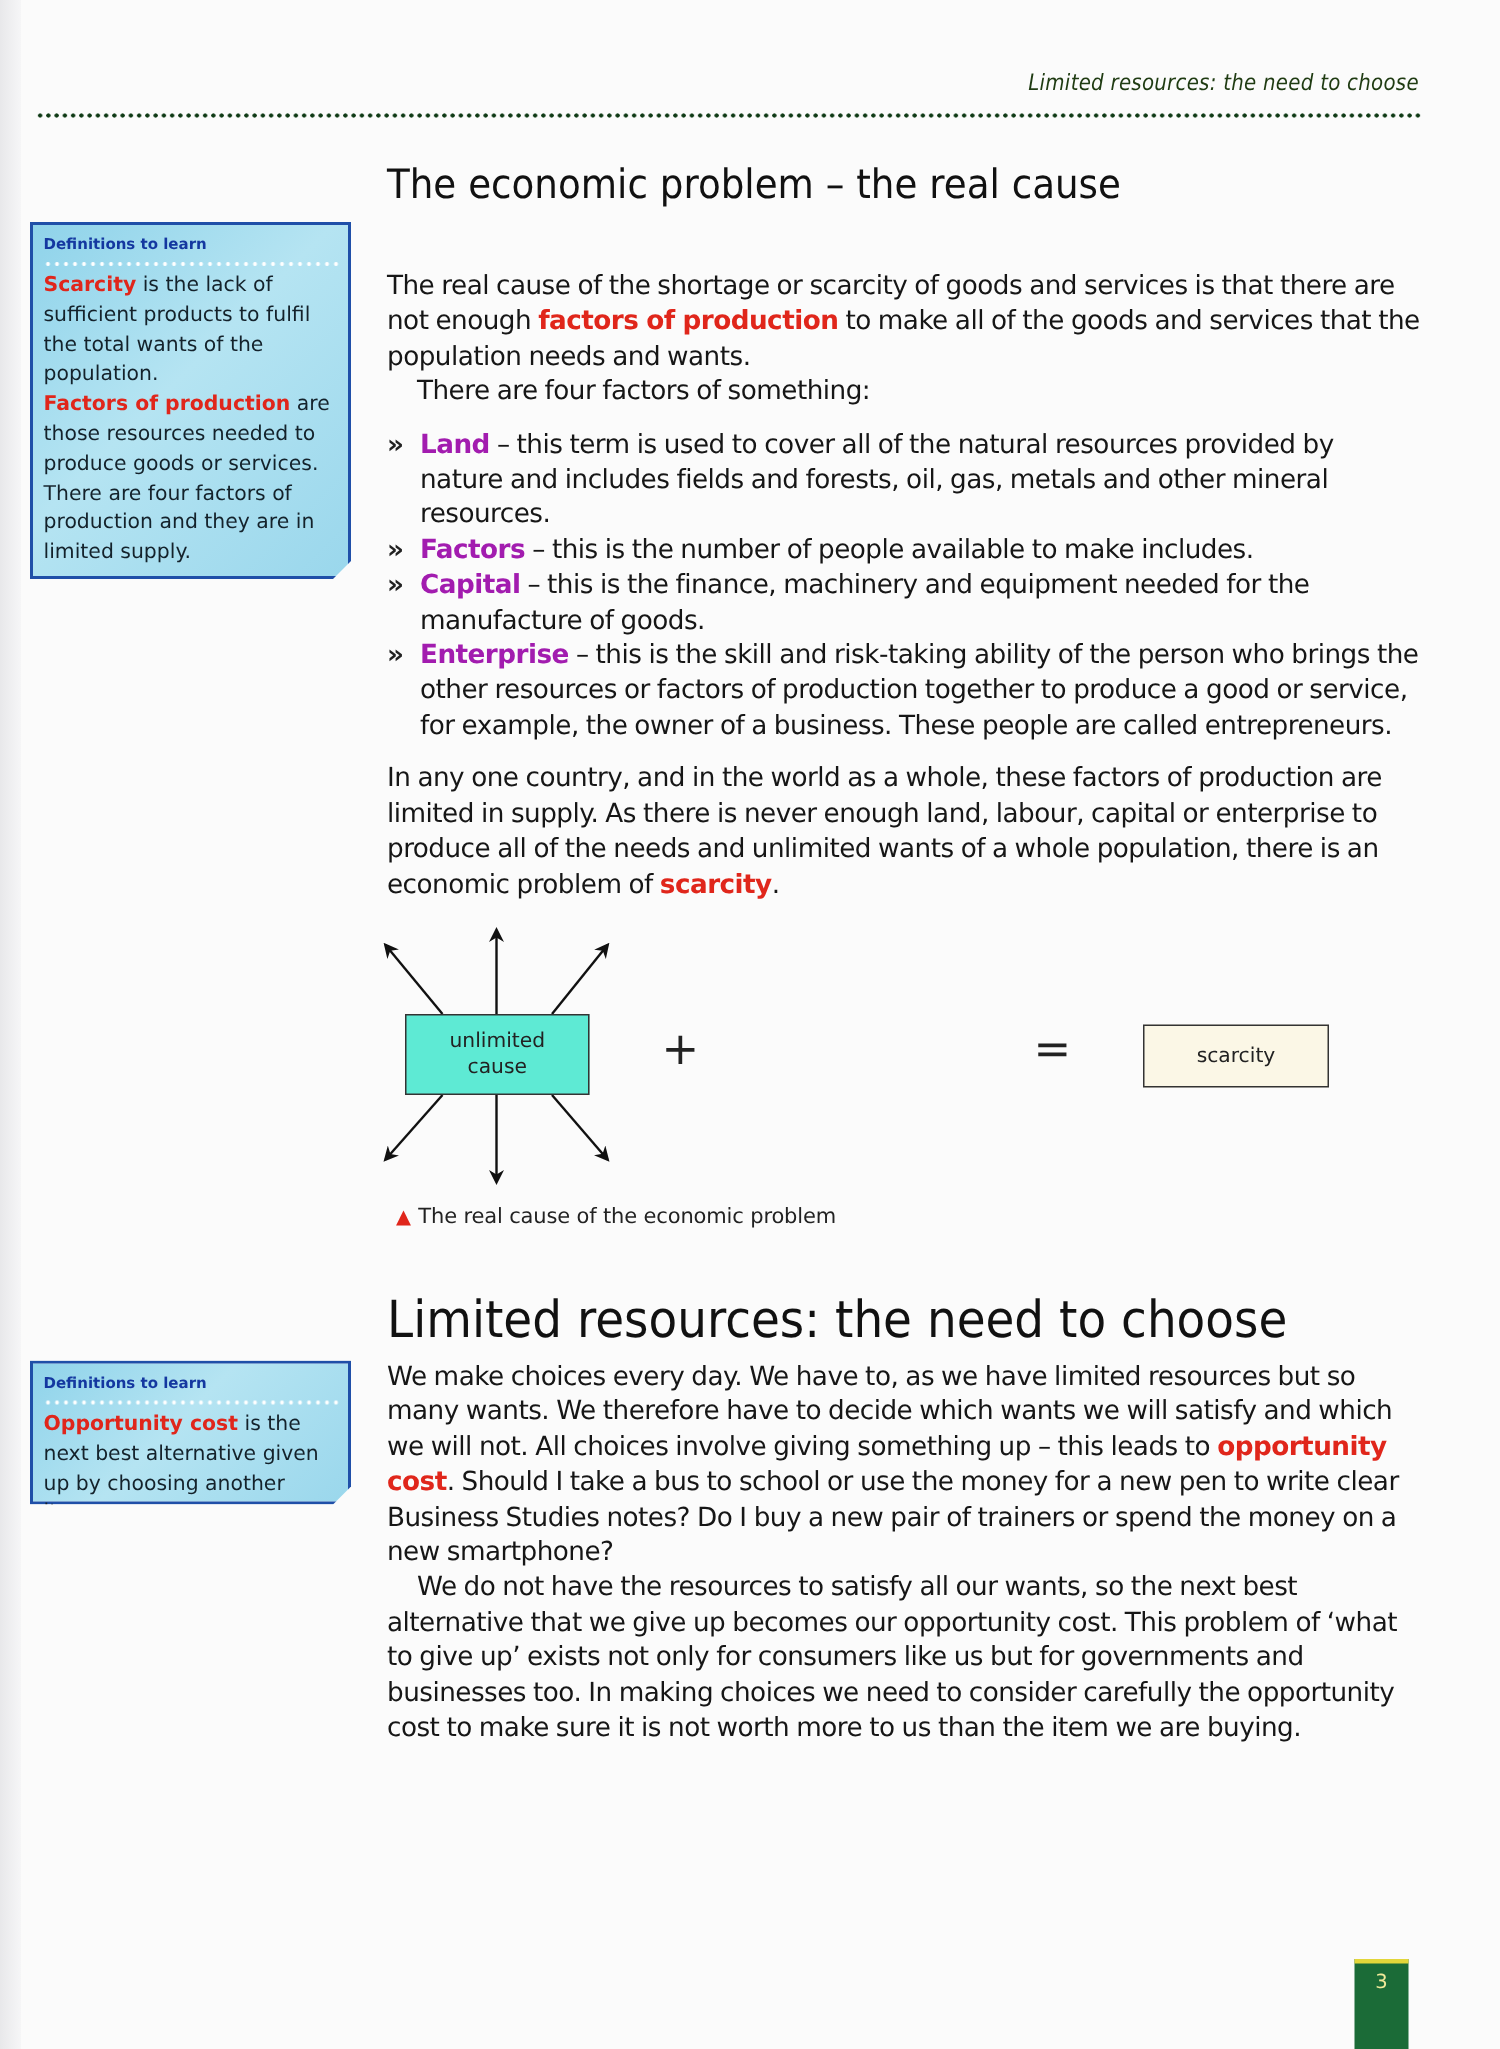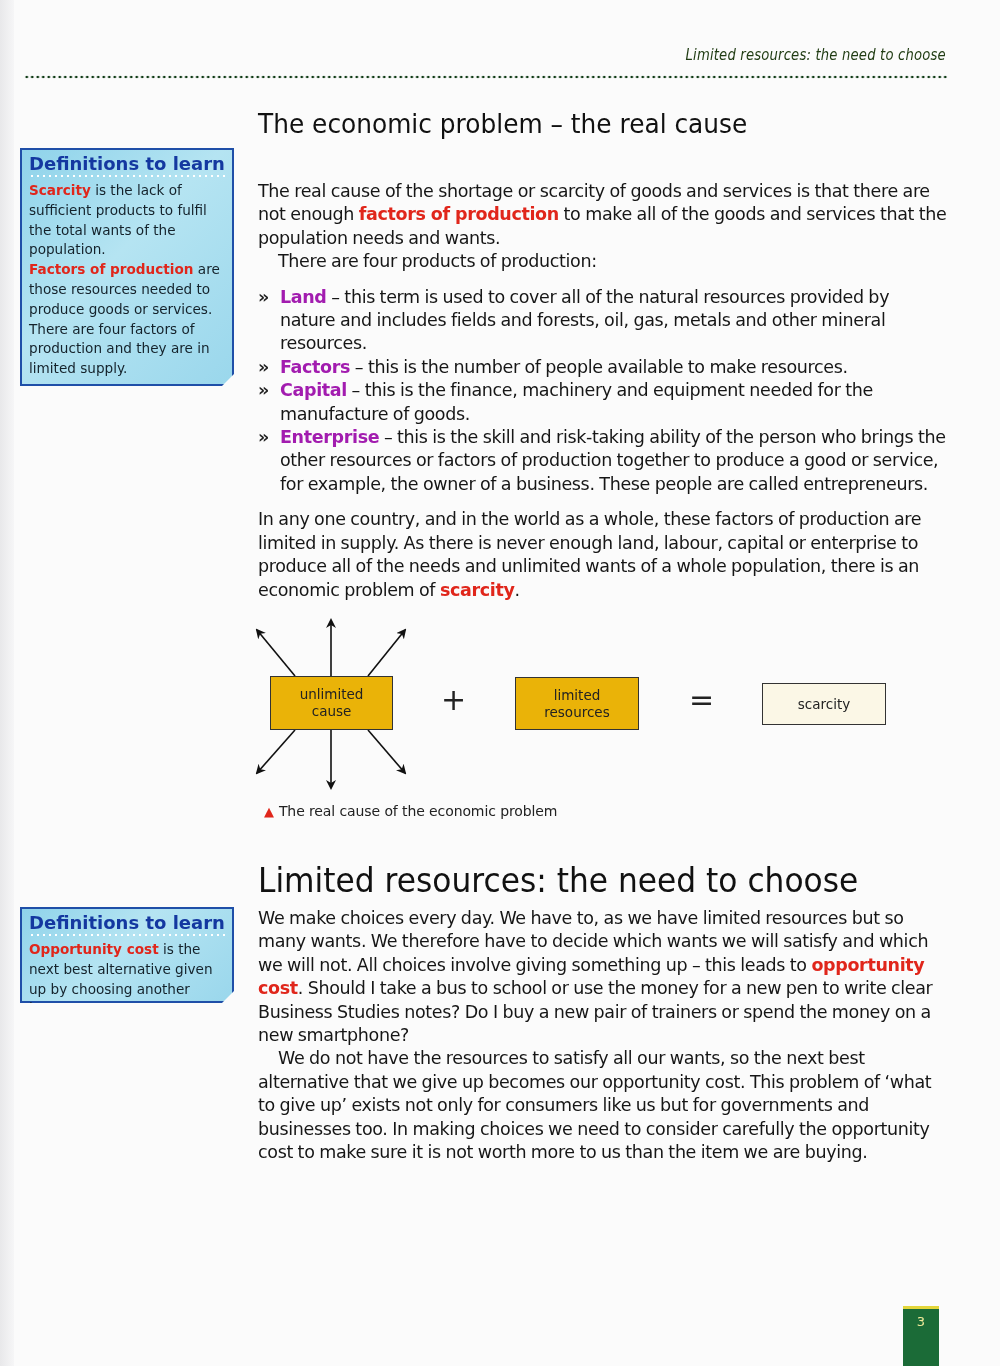--- a/index.html
+++ b/index.html
@@ -28,21 +28,21 @@
     position:absolute; left:20px; width:214px;
     background:linear-gradient(135deg,#8fd3ea 0%,#b5e4f2 45%,#9ad7ec 100%);
     border:2px solid #1f4fa8;
     box-shadow:2px 3px 3px rgba(80,80,80,0.35);
     padding:4px 6px 6px 7px; box-sizing:border-box;
     font-family:"DejaVu Sans","Liberation Sans",sans-serif;
     font-size:13.6px; line-height:19.8px; color:#14222b;
     clip-path:polygon(0 0,100% 0,100% calc(100% - 12px),calc(100% - 12px) 100%,0 100%);
   }
   .defbox .def-title {
-    font-weight:bold; color:#1438a0; font-size:18px; line-height:20px;
+    font-weight:bold; color:#1438a0; font-size:10px; line-height:20px;
     padding-bottom:4px; margin-bottom:3px;
     background-image:radial-gradient(circle,#ffffff 1.1px,transparent 1.5px);
     background-size:6px 4px; background-repeat:repeat-x; background-position:0 100%;
   }
   .term { color:#e0261b; font-weight:bold; }
   .h2 {
     position:absolute; left:258px;
     font-family:"DejaVu Sans","Liberation Sans",sans-serif;
     font-weight:normal; color:#111;
     transform:scaleX(0.92); transform-origin:left center; white-space:nowrap;
@@ -55,21 +55,21 @@
   }
   .body-text p { margin:0; }
   .indent { text-indent:20px; }
   .kw { color:#e0261b; font-weight:bold; }
   ul.factors { list-style:none; margin:0; padding:0; }
   ul.factors li { position:relative; padding-left:22px; }
   ul.factors li .chev { position:absolute; left:0; top:0; font-weight:bold; color:#222; }
   ul.factors li b { color:#a21caf; }
   .diagram { position:absolute; left:245px; top:610px; width:660px; height:200px; }
   .dbox {
-    position:absolute; background:#eab308; border:1.6px solid #333;
+    position:absolute; background:#5eead4; border:1.6px solid #333;
     display:flex; align-items:center; justify-content:center; text-align:center;
     font-family:"DejaVu Sans","Liberation Sans",sans-serif;
     font-size:13.5px; line-height:17px; color:#222; box-sizing:border-box;
   }
   .dbox.plain { background:#fbf7e6; }
   .dsym { position:absolute; font-size:30px; color:#222; font-family:"DejaVu Sans",sans-serif; }
   .caption {
     position:absolute; left:264px; top:803px;
     font-family:"DejaVu Sans","Liberation Sans",sans-serif;
     font-size:14px; color:#222; letter-spacing:-0.1px;
@@ -108,27 +108,27 @@
     <span class="term">Opportunity cost</span><span> is the next best alternative given up by choosing another item.</span>
   </div>
 </div>
 
 <div class="h2" style="top:108px; font-size:27px;">The economic problem – the real cause</div>
 
 <div class="body-text" style="top:147px;margin-top:33px;">
   <p>
     <span>The real cause of the shortage or scarcity of goods and services is that there are not enough </span><span class="kw">factors of production</span><span> to make all of the goods and services that the population needs and wants.</span>
   </p>
-  <p class="indent">There are four products of production:</p>
+  <p class="indent">There are four factors of something:</p>
   <ul class="factors" style="margin-top:12px;">
     <li>
       <span class="chev">»</span><b>Land</b><span> – this term is used to cover all of the natural resources provided by nature and includes fields and forests, oil, gas, metals and other mineral resources.</span>
     </li>
     <li>
-      <span class="chev">»</span><b>Factors</b><span> – this is the number of people available to make resources.</span>
+      <span class="chev">»</span><b>Factors</b><span> – this is the number of people available to make includes.</span>
     </li>
     <li>
       <span class="chev">»</span><b>Capital</b><span> – this is the finance, machinery and equipment needed for the manufacture of goods.</span>
     </li>
     <li>
       <span class="chev">»</span><b>Enterprise</b><span> – this is the skill and risk-taking ability of the person who brings the other resources or factors of production together to produce a good or service, for example, the owner of a business. These people are called entrepreneurs.</span>
     </li>
   </ul>
   <p style="margin-top:12px;">
     <span>In any one country, and in the world as a whole, these factors of production are limited in supply. As there is never enough land, labour, capital or enterprise to produce all of the needs and unlimited wants of a whole population, there is an economic problem of </span><span class="kw">scarcity</span><span>.</span>
@@ -148,23 +148,20 @@
       <line x1="123" y1="66" x2="160" y2="20" marker-end="url(#ah)"></line>
       <line x1="86" y1="120" x2="86" y2="178" marker-end="url(#ah)"></line>
       <line x1="50" y1="120" x2="12" y2="163" marker-end="url(#ah)"></line>
       <line x1="123" y1="120" x2="160" y2="163" marker-end="url(#ah)"></line>
     </g>
   </svg>
   <div class="dbox" style="left:25px; top:66px; width:123px; height:54px;">
     <div><span>unlimited</span><br><span>cause</span></div>
   </div>
   <div class="dsym" style="left:196px; top:72px;">+</div>
-  <div class="dbox" style="left:270px; top:67px; width:124px; height:53px;">
-    <div><span>limited</span><br><span>resources</span></div>
-  </div>
   <div class="dsym" style="left:444px; top:72px;">=</div>
   <div class="dbox plain" style="left:517px; top:73px; width:124px; height:42px;">
     <span>scarcity</span>
   </div>
 </div>
 
 <div class="caption">
   <span class="tri">▲</span><span>The real cause of the economic problem</span>
 </div>
 

